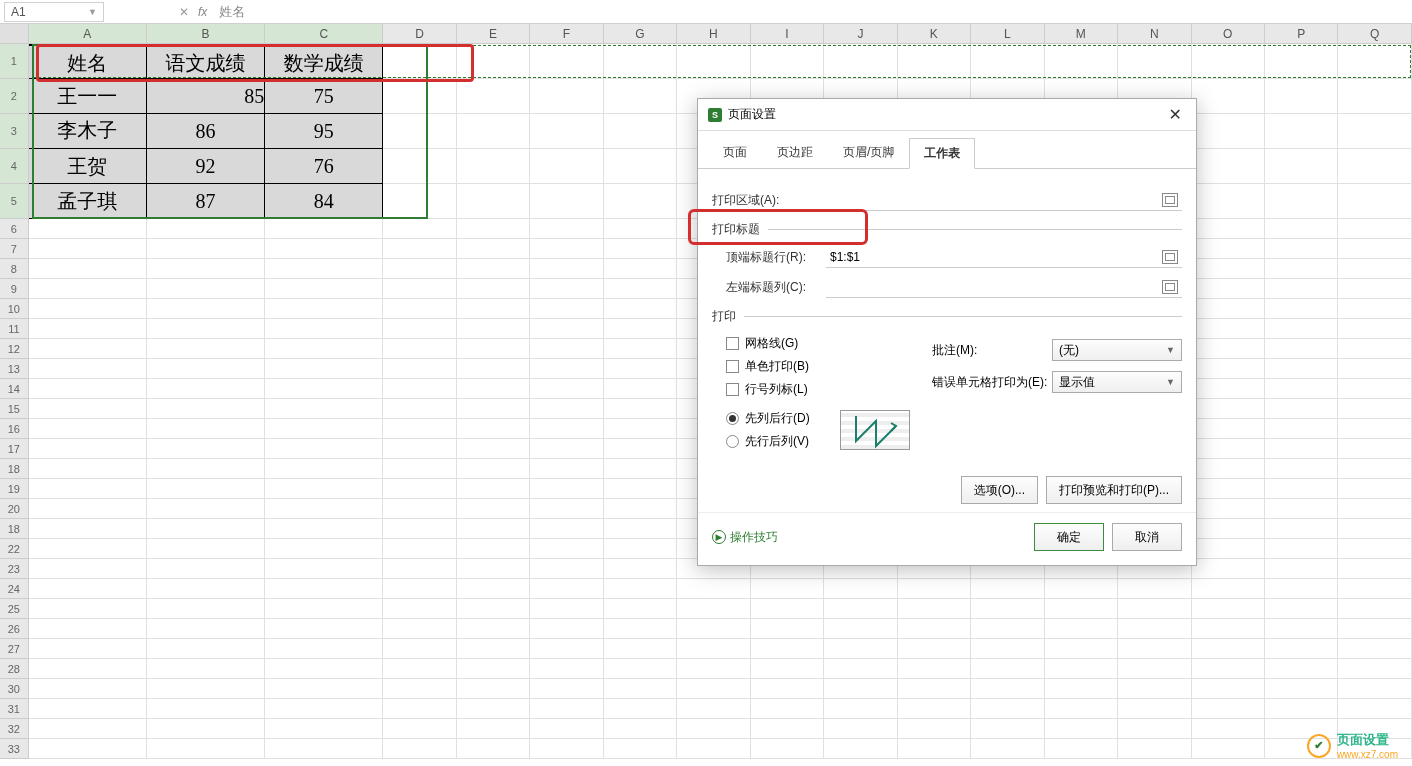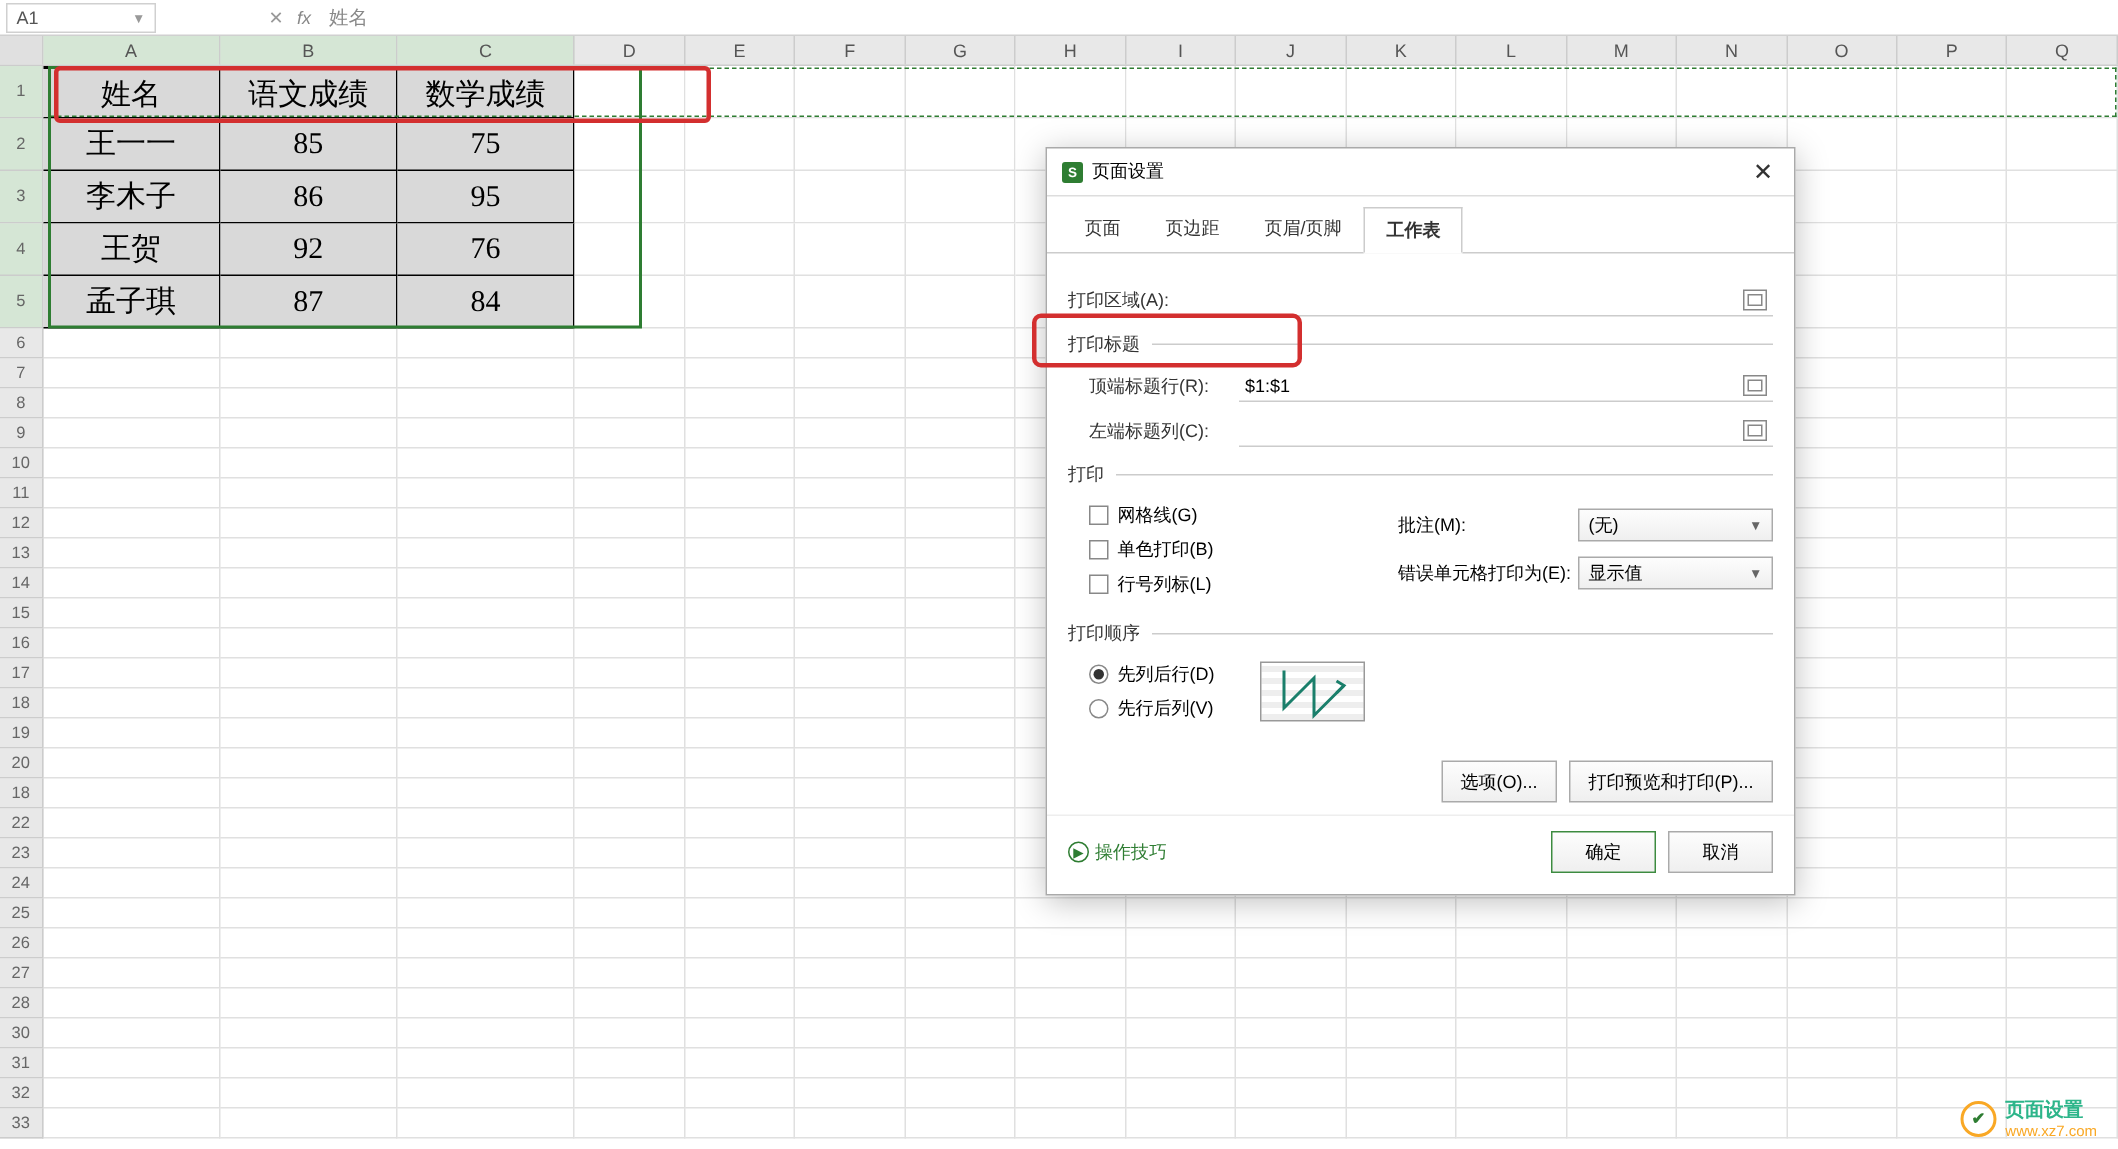--- a/index.html
+++ b/index.html
@@ -133,40 +133,40 @@
         <div class="cell" style="width: 82px; background: rgb(255, 255, 255); border-top: none; border-right: 1px solid rgb(224, 224, 224); border-bottom: 1px solid rgb(224, 224, 224); border-left: none; border-image: initial;"></div>
         <div class="cell" style="width: 82px; background: rgb(255, 255, 255); border-top: none; border-right: 1px solid rgb(224, 224, 224); border-bottom: 1px solid rgb(224, 224, 224); border-left: none; border-image: initial;"></div>
         <div class="cell" style="width: 82px; background: rgb(255, 255, 255); border-top: none; border-right: 1px solid rgb(224, 224, 224); border-bottom: 1px solid rgb(224, 224, 224); border-left: none; border-image: initial;"></div>
         <div class="cell" style="width: 82px; background: rgb(255, 255, 255); border-top: none; border-right: 1px solid rgb(224, 224, 224); border-bottom: 1px solid rgb(224, 224, 224); border-left: none; border-image: initial;"></div>
         <div class="cell" style="width: 82px; background: rgb(255, 255, 255); border-top: none; border-right: 1px solid rgb(224, 224, 224); border-bottom: 1px solid rgb(224, 224, 224); border-left: none; border-image: initial;"></div>
         <div class="cell" style="width: 82px; background: rgb(255, 255, 255); border-top: none; border-right: 1px solid rgb(224, 224, 224); border-bottom: 1px solid rgb(224, 224, 224); border-left: none; border-image: initial;"></div>
       </div>
       <div class="row data">
         <div class="row-h sel">2</div>
         <div class="cell" style="width: 132px;">王一一</div>
-        <div class="cell" style="width: 132px;">85</div>
+        <div class="cell" style="width: 132px; text-align: right;">85</div>
         <div class="cell" style="width: 132px;">75</div>
         <div class="cell" style="width: 82px; background: rgb(255, 255, 255); border-top: none; border-right: 1px solid rgb(224, 224, 224); border-bottom: 1px solid rgb(224, 224, 224); border-left: none; border-image: initial;"></div>
         <div class="cell" style="width: 82px; background: rgb(255, 255, 255); border-top: none; border-right: 1px solid rgb(224, 224, 224); border-bottom: 1px solid rgb(224, 224, 224); border-left: none; border-image: initial;"></div>
         <div class="cell" style="width: 82px; background: rgb(255, 255, 255); border-top: none; border-right: 1px solid rgb(224, 224, 224); border-bottom: 1px solid rgb(224, 224, 224); border-left: none; border-image: initial;"></div>
         <div class="cell" style="width: 82px; background: rgb(255, 255, 255); border-top: none; border-right: 1px solid rgb(224, 224, 224); border-bottom: 1px solid rgb(224, 224, 224); border-left: none; border-image: initial;"></div>
         <div class="cell" style="width: 82px; background: rgb(255, 255, 255); border-top: none; border-right: 1px solid rgb(224, 224, 224); border-bottom: 1px solid rgb(224, 224, 224); border-left: none; border-image: initial;"></div>
         <div class="cell" style="width: 82px; background: rgb(255, 255, 255); border-top: none; border-right: 1px solid rgb(224, 224, 224); border-bottom: 1px solid rgb(224, 224, 224); border-left: none; border-image: initial;"></div>
         <div class="cell" style="width: 82px; background: rgb(255, 255, 255); border-top: none; border-right: 1px solid rgb(224, 224, 224); border-bottom: 1px solid rgb(224, 224, 224); border-left: none; border-image: initial;"></div>
         <div class="cell" style="width: 82px; background: rgb(255, 255, 255); border-top: none; border-right: 1px solid rgb(224, 224, 224); border-bottom: 1px solid rgb(224, 224, 224); border-left: none; border-image: initial;"></div>
         <div class="cell" style="width: 82px; background: rgb(255, 255, 255); border-top: none; border-right: 1px solid rgb(224, 224, 224); border-bottom: 1px solid rgb(224, 224, 224); border-left: none; border-image: initial;"></div>
         <div class="cell" style="width: 82px; background: rgb(255, 255, 255); border-top: none; border-right: 1px solid rgb(224, 224, 224); border-bottom: 1px solid rgb(224, 224, 224); border-left: none; border-image: initial;"></div>
         <div class="cell" style="width: 82px; background: rgb(255, 255, 255); border-top: none; border-right: 1px solid rgb(224, 224, 224); border-bottom: 1px solid rgb(224, 224, 224); border-left: none; border-image: initial;"></div>
         <div class="cell" style="width: 82px; background: rgb(255, 255, 255); border-top: none; border-right: 1px solid rgb(224, 224, 224); border-bottom: 1px solid rgb(224, 224, 224); border-left: none; border-image: initial;"></div>
         <div class="cell" style="width: 82px; background: rgb(255, 255, 255); border-top: none; border-right: 1px solid rgb(224, 224, 224); border-bottom: 1px solid rgb(224, 224, 224); border-left: none; border-image: initial;"></div>
         <div class="cell" style="width: 82px; background: rgb(255, 255, 255); border-top: none; border-right: 1px solid rgb(224, 224, 224); border-bottom: 1px solid rgb(224, 224, 224); border-left: none; border-image: initial;"></div>
       </div>
       <div class="row data">
         <div class="row-h sel">3</div>
-        <div class="cell" style="width: 132px;">李木子</div>
+        <div class="cell" style="width: 132px; font-family: Liberation Mono, monospace;">李木子</div>
         <div class="cell" style="width: 132px;">86</div>
         <div class="cell" style="width: 132px;">95</div>
         <div class="cell" style="width: 82px; background: rgb(255, 255, 255); border-top: none; border-right: 1px solid rgb(224, 224, 224); border-bottom: 1px solid rgb(224, 224, 224); border-left: none; border-image: initial;"></div>
         <div class="cell" style="width: 82px; background: rgb(255, 255, 255); border-top: none; border-right: 1px solid rgb(224, 224, 224); border-bottom: 1px solid rgb(224, 224, 224); border-left: none; border-image: initial;"></div>
         <div class="cell" style="width: 82px; background: rgb(255, 255, 255); border-top: none; border-right: 1px solid rgb(224, 224, 224); border-bottom: 1px solid rgb(224, 224, 224); border-left: none; border-image: initial;"></div>
         <div class="cell" style="width: 82px; background: rgb(255, 255, 255); border-top: none; border-right: 1px solid rgb(224, 224, 224); border-bottom: 1px solid rgb(224, 224, 224); border-left: none; border-image: initial;"></div>
         <div class="cell" style="width: 82px; background: rgb(255, 255, 255); border-top: none; border-right: 1px solid rgb(224, 224, 224); border-bottom: 1px solid rgb(224, 224, 224); border-left: none; border-image: initial;"></div>
         <div class="cell" style="width: 82px; background: rgb(255, 255, 255); border-top: none; border-right: 1px solid rgb(224, 224, 224); border-bottom: 1px solid rgb(224, 224, 224); border-left: none; border-image: initial;"></div>
         <div class="cell" style="width: 82px; background: rgb(255, 255, 255); border-top: none; border-right: 1px solid rgb(224, 224, 224); border-bottom: 1px solid rgb(224, 224, 224); border-left: none; border-image: initial;"></div>
         <div class="cell" style="width: 82px; background: rgb(255, 255, 255); border-top: none; border-right: 1px solid rgb(224, 224, 224); border-bottom: 1px solid rgb(224, 224, 224); border-left: none; border-image: initial;"></div>
@@ -831,21 +831,20 @@
         </div>
         <div class="form-row">
           <div style="width:120px">错误单元格打印为(E):</div>
           <div class="combo">
               <span>显示值</span>
               <span class="arr">▼</span>
             </div>
         </div>
       </div>
     </div>
-    <div class="section-label">打印顺序</div>
     <div class="indent" style="display:flex; align-items:center;">
       <div>
         <div class="chk-row">
             <span class="radio checked"></span>
             <span>先列后行(D)</span>
           </div>
         <div class="chk-row">
             <span class="radio"></span>
             <span>先行后列(V)</span>
           </div>

